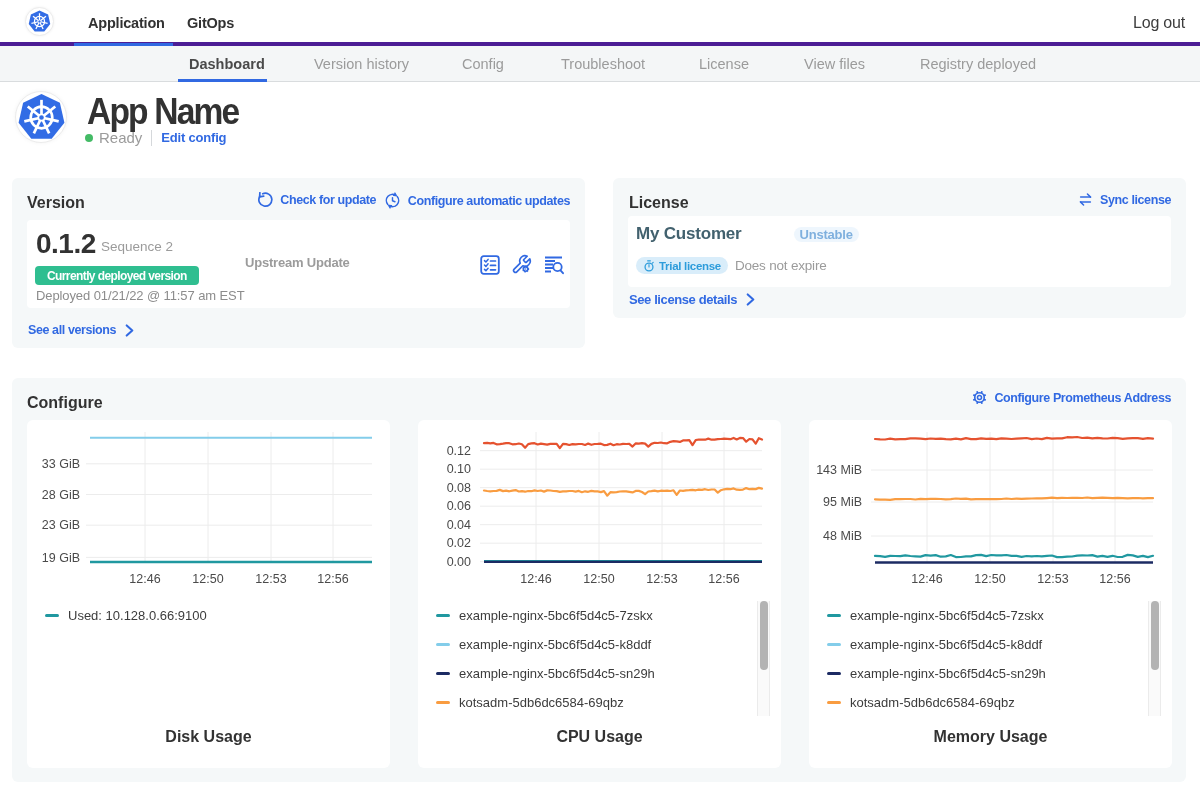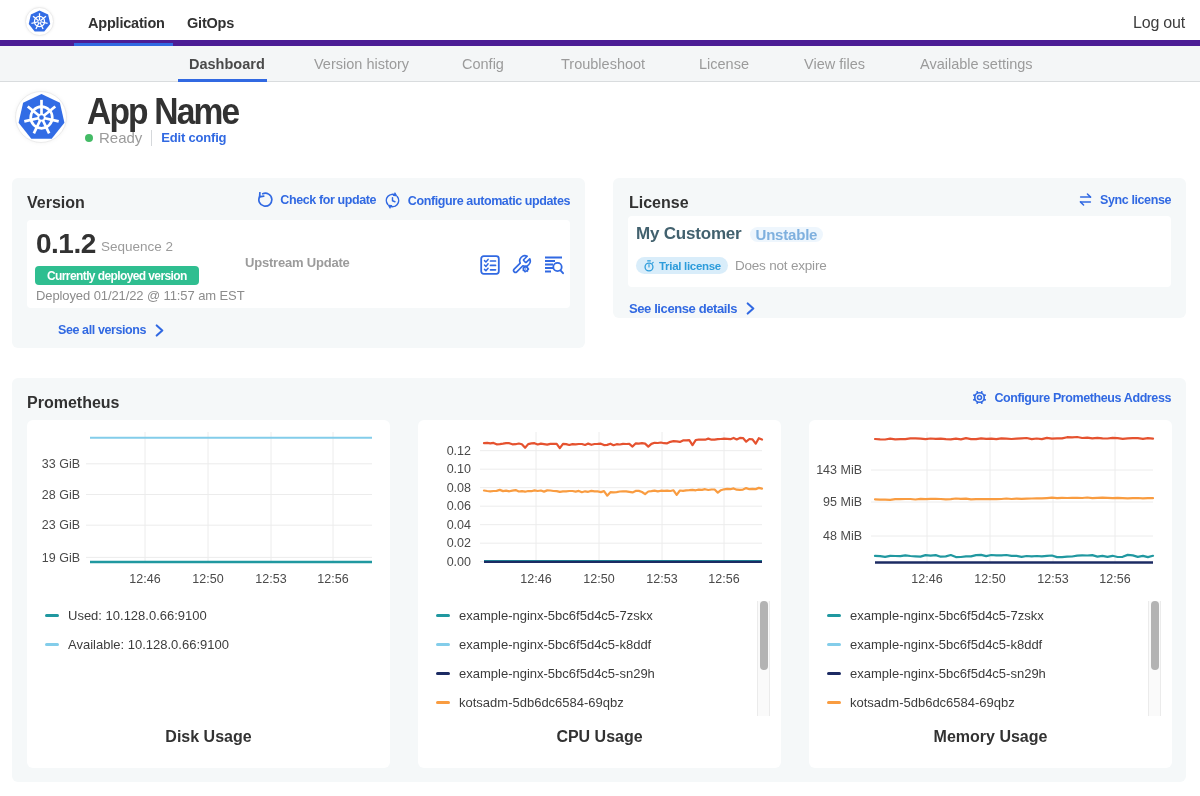--- a/index.html
+++ b/index.html
@@ -1,20 +1,20 @@
 <!DOCTYPE html>
 <html><head><meta charset="utf-8"><title>App Name</title>
 <style>
 * { margin:0; padding:0; box-sizing:border-box; }
 html,body { background:#fff; font-family:"Liberation Sans", sans-serif; }
 #page { position:relative; width:1200px; height:796px; background:#fff; overflow:hidden; }
 .abs { position:absolute; }
 .link { color:#3169e2; font-size:12.5px; font-weight:700; letter-spacing:-0.4px; white-space:nowrap; }
 .ico-link { display:flex; align-items:center; gap:7px; white-space:nowrap; }
-#topbar { position:absolute; left:0; top:0; width:1200px; height:46px; background:#fff; border-bottom:6px solid #4c1d95; }
+#topbar { position:absolute; left:0; top:0; width:1200px; height:46px; background:#fff; border-bottom:4px solid #4c1d95; }
 #k8slogo { position:absolute; left:25px; top:7px; width:29px; height:29px; border:1px solid #ececec; border-radius:50%; background:#fff; display:flex; align-items:center; justify-content:center; box-shadow:0 0 3px rgba(0,0,0,.06);}
 .toptab { position:absolute; top:0; height:46px; display:flex; align-items:center; font-size:14.5px; font-weight:700; color:#323232; letter-spacing:-0.2px; white-space:nowrap; }
 #apptab-line { position:absolute; left:74px; top:43px; width:99px; height:3px; background:#3169e2; z-index:3; }
 #addbtn { position:absolute; left:974px; top:5px; width:146px; height:31px; border:1px solid #3169e2; border-radius:17px; color:#3169e2; font-size:12.5px; font-weight:700; display:flex; align-items:center; justify-content:center; background:#fff; white-space:nowrap; }
 #logout { position:absolute; right:15px; top:0; height:46px; display:flex; align-items:center; font-size:16px; color:#3c3c3c; letter-spacing:-0.2px; }
 #subnav { position:absolute; left:0; top:46px; width:1200px; height:36px; background:#f4f6f7; border-bottom:1px solid #d9dcde; }
 .snav { position:absolute; top:0; height:36px; display:flex; align-items:center; font-size:14.5px; color:#9b9b9b; white-space:nowrap; }
 .snav.active { color:#4a4a4a; font-weight:700; }
 #dash-line { position:absolute; left:178px; top:79px; width:89px; height:3px; background:#3169e2; z-index:3; }
 #appicon { position:absolute; left:15px; top:91px; width:52px; height:52px; border:1px solid #ececec; border-radius:50%; background:#fff; display:flex; align-items:center; justify-content:center; box-shadow:0 0 4px rgba(0,0,0,.05);}
@@ -57,21 +57,21 @@
   </div>
   <div id="apptab-line"></div>
 
   <div id="subnav">
     <div class="snav active" style="left:189px;">Dashboard</div>
     <div class="snav" style="left:314px;">Version history</div>
     <div class="snav" style="left:462px;">Config</div>
     <div class="snav" style="left:561px;">Troubleshoot</div>
     <div class="snav" style="left:699px;">License</div>
     <div class="snav" style="left:804px;">View files</div>
-    <div class="snav" style="left:920px;">Available settings</div>
+    <div class="snav" style="left:920px;">Registry deployed</div>
   </div>
   <div id="dash-line"></div>
 
   <div id="appicon">
       <svg width="49" height="49" viewBox="0 0 100 100" style="display:block">
         <polygon points="50.0,2.0 87.5,20.1 96.8,60.7 70.8,93.2 29.2,93.2 3.2,60.7 12.5,20.1" fill="#326ce5"></polygon>
         <circle cx="50" cy="50" r="22" fill="none" stroke="#fff" stroke-width="5.5"></circle>
         <line x1="50" y1="50" x2="50.0" y2="14.0" stroke="#fff" stroke-width="5.5"></line>
         <line x1="50" y1="50" x2="78.1" y2="27.6" stroke="#fff" stroke-width="5.5"></line>
         <line x1="50" y1="50" x2="85.1" y2="58.0" stroke="#fff" stroke-width="5.5"></line>
@@ -133,21 +133,21 @@
             <line x1="18.3" y1="15.3" x2="19.2" y2="14.2" stroke="#3169e2" stroke-width="2.2"></line>
             <circle cx="16.8" cy="17.2" r="0.8" fill="#3169e2"></circle>
           </svg>
           <svg width="21" height="21" viewBox="0 0 21 21" style="display:block">
             <path d="M2 3.5 h17 M2 7 h10 M2 10.5 h8 M2 14 h8 M2 17.5 h6" stroke="#3169e2" stroke-width="1.9"></path>
             <circle cx="14.5" cy="13" r="4.2" fill="none" stroke="#3169e2" stroke-width="1.8"></circle>
             <line x1="17.5" y1="16.4" x2="20" y2="19.2" stroke="#3169e2" stroke-width="1.9" stroke-linecap="round"></line>
           </svg>
         </div>
     </div>
-    <div class="abs ico-link" style="left:16px; top:145px; margin-left:30px;">
+    <div class="abs ico-link" style="left:16px; top:145px; ">
         <span class="link" style="font-size:12.5px;">See all versions</span>
         <svg width="13" height="13" viewBox="0 0 14 14" style="display:block">
           <path d="M4 1.5 L10 7 L4 12.5" fill="none" stroke="#3169e2" stroke-width="2.2" stroke-linecap="round" stroke-linejoin="round"></path>
         </svg>
       </div>
   </div>
 
   <div class="card" style="left:613px; top:178px; width:573px; height:140px;">
     <div class="cardhead" style="left:16px; top:16px;">License</div>
     <div class="abs ico-link" style="right:15px; top:14px;">
@@ -155,45 +155,45 @@
           <path d="M3.5 6.8 H16" fill="none" stroke="#3169e2" stroke-width="2" stroke-linecap="round"></path>
           <path d="M12.6 2.6 L16.8 6.8" fill="none" stroke="#3169e2" stroke-width="2" stroke-linecap="round"></path>
           <path d="M16.5 13.2 H4" fill="none" stroke="#3169e2" stroke-width="2" stroke-linecap="round"></path>
           <path d="M7.4 17.4 L3.2 13.2" fill="none" stroke="#3169e2" stroke-width="2" stroke-linecap="round"></path>
         </svg>
         <span class="link">Sync license</span>
       </div>
     <div class="innerwhite" style="left:15px; top:38px; width:543px; height:71px;">
       <div class="abs" style="left:8px; top:8px; display:flex; align-items:center; gap:8px; white-space:nowrap;">
         <span style="font-size:17px; font-weight:700; color:#42616e; letter-spacing:-0.2px;">My Customer</span>
-        <span style="background:#eef6fd; color:#7fb0de; font-size:15px; font-weight:700; letter-spacing:-0.2px; border-radius:8px; height:15px; display:flex; align-items:center; padding:0 6px;">Unstable</span>
+        <span style="background:#eef6fd; color:#7fb0de; font-size:13px; font-weight:700; letter-spacing:-0.2px; border-radius:8px; height:15px; display:flex; align-items:center; padding:0 6px;margin-left:44px;">Unstable</span>
       </div>
       <div class="abs" style="left:8px; top:41px; display:flex; align-items:center; gap:7px; white-space:nowrap;">
         <span style="background:#d9edfa; border-radius:9px; height:17px; display:flex; align-items:center; padding:0 7px; gap:4px;">
             <svg width="12" height="12" viewBox="0 0 14 14" style="display:block;flex:none;">
               <circle cx="7" cy="8.2" r="4.6" fill="none" stroke="#2d9cdb" stroke-width="1.5"></circle>
               <line x1="7" y1="8.2" x2="7" y2="5.4" stroke="#2d9cdb" stroke-width="1.3" stroke-linecap="round"></line>
               <line x1="5.5" y1="1" x2="8.5" y2="1" stroke="#2d9cdb" stroke-width="1.6" stroke-linecap="round"></line>
               <line x1="10.9" y1="3.7" x2="11.9" y2="2.7" stroke="#2d9cdb" stroke-width="1.3" stroke-linecap="round"></line>
             </svg>
             <span style="font-size:11.5px;font-weight:700;color:#2d9cdb;letter-spacing:-0.3px;">Trial license</span>
           </span>
         <span style="font-size:13.5px; color:#9b9b9b; letter-spacing:-0.2px;">Does not expire</span>
       </div>
     </div>
-    <div class="abs ico-link" style="left:16px; top:114px; margin-top:9px;">
+    <div class="abs ico-link" style="left:16px; top:114px; ">
         <span class="link" style="font-size:13px;">See license details</span>
         <svg width="13" height="13" viewBox="0 0 14 14" style="display:block">
           <path d="M4 1.5 L10 7 L4 12.5" fill="none" stroke="#3169e2" stroke-width="2.2" stroke-linecap="round" stroke-linejoin="round"></path>
         </svg>
       </div>
   </div>
 
   <div class="card" style="left:12px; top:378px; width:1174px; height:404px;">
-    <div class="cardhead" style="left:15px; top:16px;">Prometheus</div>
+    <div class="cardhead" style="left:15px; top:16px;">Configure</div>
     <div class="abs ico-link" style="right:15px; top:12px;">
         <svg width="15" height="15" viewBox="0 0 20 20" style="display:block">
           <line x1="15.8" y1="12.4" x2="18.3" y2="13.4" stroke="#3169e2" stroke-width="2.4"></line>
           <line x1="12.4" y1="15.8" x2="13.4" y2="18.3" stroke="#3169e2" stroke-width="2.4"></line>
           <line x1="7.6" y1="15.8" x2="6.6" y2="18.3" stroke="#3169e2" stroke-width="2.4"></line>
           <line x1="4.2" y1="12.4" x2="1.7" y2="13.4" stroke="#3169e2" stroke-width="2.4"></line>
           <line x1="4.2" y1="7.6" x2="1.7" y2="6.6" stroke="#3169e2" stroke-width="2.4"></line>
           <line x1="7.6" y1="4.2" x2="6.6" y2="1.7" stroke="#3169e2" stroke-width="2.4"></line>
           <line x1="12.4" y1="4.2" x2="13.4" y2="1.7" stroke="#3169e2" stroke-width="2.4"></line>
           <line x1="15.8" y1="7.6" x2="18.3" y2="6.6" stroke="#3169e2" stroke-width="2.4"></line>
@@ -221,24 +221,20 @@
           <text x="181" y="163" text-anchor="middle" font-size="12.5" fill="#4a4a4a" font-family="Liberation Sans, sans-serif">12:50</text>
           <text x="244" y="163" text-anchor="middle" font-size="12.5" fill="#4a4a4a" font-family="Liberation Sans, sans-serif">12:53</text>
           <text x="306" y="163" text-anchor="middle" font-size="12.5" fill="#4a4a4a" font-family="Liberation Sans, sans-serif">12:56</text>
           <line x1="63" y1="17.8" x2="345" y2="17.8" stroke="#83cdea" stroke-width="2"></line>
           <line x1="63" y1="142" x2="345" y2="142" stroke="#2098a0" stroke-width="2.5"></line>
         </svg>
       <div class="abs" style="left:0px; top:181px; width:340px;">
         <div class="lrow">
             <span class="dash" style="background:#2098a0"></span>
             <span class="ltext">Used: 10.128.0.66:9100</span>
-          </div>
-        <div class="lrow">
-            <span class="dash" style="background:#83cdea"></span>
-            <span class="ltext">Available: 10.128.0.66:9100</span>
           </div>
       </div>
       <div class="ctitle" style="top:308px;">Disk Usage</div>
     </div>
 
     <div class="chartcard" style="left:406px;">
       <svg width="363" height="168" viewBox="0 0 363 168" style="display:block">
           <line x1="62" y1="30.7" x2="344" y2="30.7" stroke="#ececec" stroke-width="1"></line>
           <line x1="62" y1="49.2" x2="344" y2="49.2" stroke="#ececec" stroke-width="1"></line>
           <line x1="62" y1="67.7" x2="344" y2="67.7" stroke="#ececec" stroke-width="1"></line>

